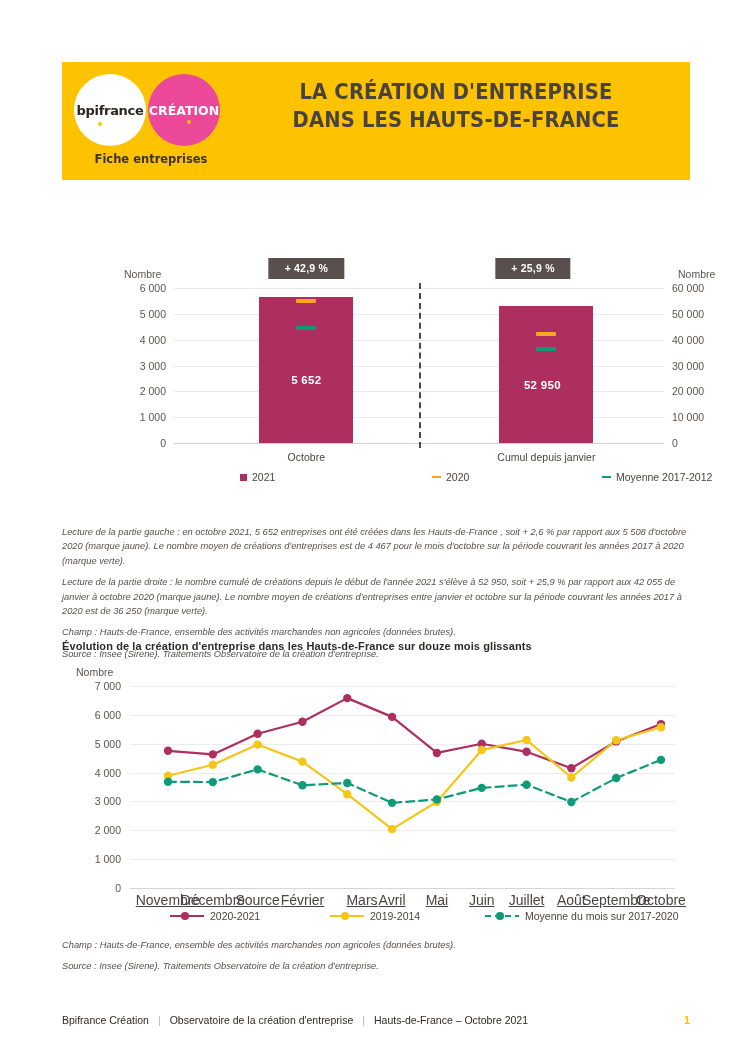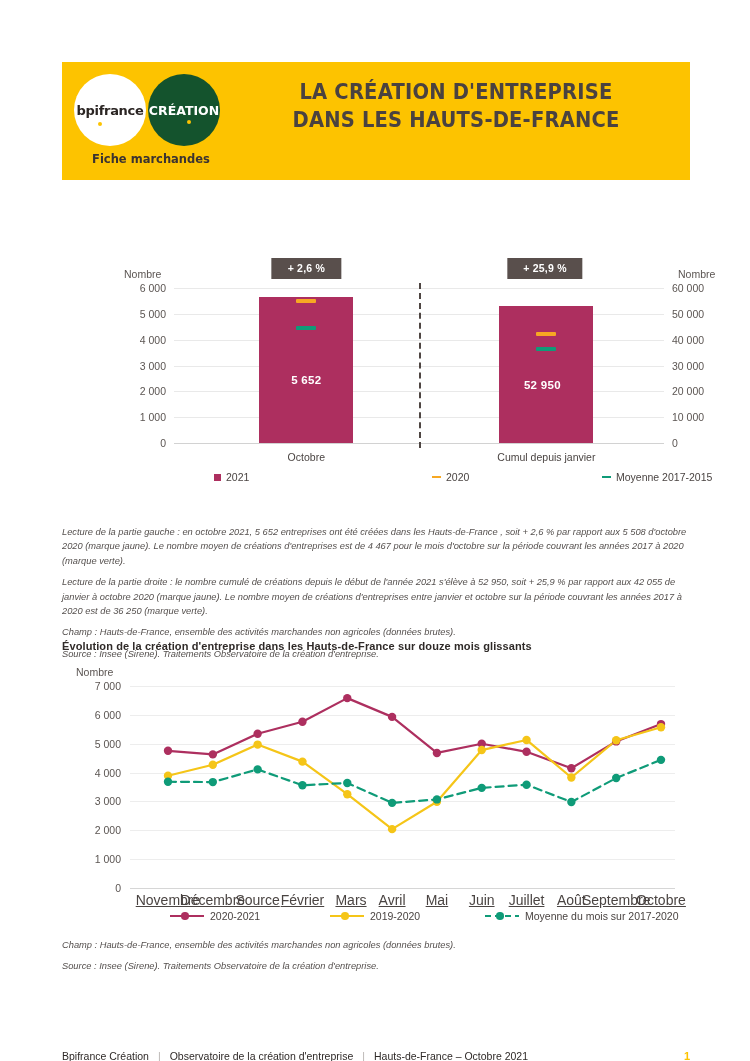--- a/index.html
+++ b/index.html
@@ -58,21 +58,21 @@
     letter-spacing: -0.3px;
     font-family: "DejaVu Sans", sans-serif;
   }
   .logo-circle-dark {
     position: absolute;
     left: 86px;
     top: 12px;
     width: 72px;
     height: 72px;
     border-radius: 50%;
-    background: #14532d;
+    background: #ec4899;
     display: flex;
     align-items: center;
     justify-content: center;
   }
   .logo-circle-dark .lbl {
     font-size: 12.5px;
     font-weight: bold;
     color: #ffffff;
     letter-spacing: 0px;
     font-family: "DejaVu Sans", sans-serif;
@@ -341,21 +341,20 @@
   
   .footer {
     position: absolute;
     left: 62px;
     top: 1014px;
     width: 628px;
     display: flex;
     align-items: center;
     font-size: 10.5px;
     color: #2f2a28;
-    margin-top: 36px;
   }
   .footer-sep {
     color: #b7b2b0;
     margin: 0 9px;
   }
   .footer-page {
     margin-left: auto;
     color: #fdc300;
     font-weight: bold;
     font-size: 11px;
@@ -369,21 +368,21 @@
   <div class="banner">
     <div class="banner-logos">
       <div class="logo-circle-white">
         <span class="lbl">bpifrance</span>
         <span class="logo-dot" style="left:24px;bottom:20px;"></span>
       </div>
       <div class="logo-circle-dark">
         <span class="lbl">CRÉATION</span>
         <span class="logo-dot" style="left:39px;bottom:22px;"></span>
       </div>
-      <div class="fiche-stat">Fiche marchandes</div>
+      <div class="fiche-stat">Fiche entreprises</div>
     </div>
     <div class="banner-titles">
       <div class="banner-title-1">LA CRÉATION D'ENTREPRISE</div>
       <div class="banner-title-2">DANS LES HAUTS-DE-FRANCE</div>
     </div>
   </div>
 
 
   <div class="chart1">
     <div class="c1-axis-name" id="c1-name-left">Nombre</div>
@@ -408,41 +407,41 @@
         <div class="c1-ylabel-left" style="top: 129.167px;">1 000</div>
         <div class="c1-ylabel-right" style="top: 129.167px;">10 000</div>
         <div class="c1-axisline" style="top: 155px;"></div>
         <div class="c1-ylabel-left" style="top: 155px;">0</div>
         <div class="c1-ylabel-right" style="top: 155px;">0</div>
         <div class="c1-divider" style="left: 245px; top: -5px; height: 165px;"></div>
         <div class="c1-bar" style="left: 85.3px; top: 8.99px; width: 94px; height: 146.01px;"></div>
         <div class="c1-bar-value" style="left: 85.3px; width: 94px; top: 86.3753px;">5 652</div>
         <div class="c1-marker orange" style="left: 122.3px; top: 10.71px;"></div>
         <div class="c1-marker green" style="left: 122.3px; top: 37.6025px;"></div>
-        <div class="c1-badge" style="left: 132.3px; top: -30px; transform: translateX(-50%);">+ 2,6 %</div>
+        <div class="c1-badge" style="left: 132.3px; top: -30px; transform: translateX(-50%);">+ 42,9 %</div>
         <div class="c1-cat" style="left: 132.3px; top: 163px; transform: translateX(-50%);">Octobre</div>
         <div class="c1-bar" style="left: 325.4px; top: 18.2125px; width: 94px; height: 136.787px;"></div>
         <div class="c1-bar-value" style="left: 325.4px; width: 86px; top: 90.7099px;">52 950</div>
         <div class="c1-marker orange" style="left: 362.4px; top: 44.3579px;"></div>
         <div class="c1-marker green" style="left: 362.4px; top: 59.3542px;"></div>
-        <div class="c1-badge" style="left: 371px; top: -30px; transform: translateX(-50%);">+ 25,9 %</div>
+        <div class="c1-badge" style="left: 359px; top: -30px; transform: translateX(-50%);">+ 25,9 %</div>
         <div class="c1-cat" style="left: 372.4px; top: 163px; transform: translateX(-50%);">Cumul depuis janvier</div>
       </div>
     <div class="c1-legend" id="c1-legend">
-        <div class="c1-leg-item" style="left: 40px;">
+        <div class="c1-leg-item" style="left: 66px;">
           <span class="leg-sq" style="background: rgb(173, 47, 95);"></span>
           <span>2021</span>
         </div>
         <div class="c1-leg-item" style="left: 258px;">
           <span class="leg-dash" style="background: rgb(247, 168, 35);"></span>
           <span>2020</span>
         </div>
         <div class="c1-leg-item" style="left: 428px;">
           <span class="leg-dash" style="background: rgb(15, 155, 120);"></span>
-          <span>Moyenne 2017-2015</span>
+          <span>Moyenne 2017-2012</span>
         </div>
       </div>
   </div>
 
   <div class="notes" id="notes1">
       <p>Lecture de la partie gauche : en octobre 2021, 5 652 entreprises ont été créées dans les Hauts-de-France , soit + 2,6 % par rapport aux 5 508 d'octobre 2020 (marque jaune). Le nombre moyen de créations d'entreprises est de 4 467 pour le mois d'octobre sur la période couvrant les années 2017 à 2020 (marque verte).</p>
       <p>Lecture de la partie droite : le nombre cumulé de créations depuis le début de l'année 2021 s'élève à 52 950, soit + 25,9 % par rapport aux 42 055 de janvier à octobre 2020 (marque jaune). Le nombre moyen de créations d'entreprises entre janvier et octobre sur la période couvrant les années 2017 à 2020 est de 36 250 (marque verte).</p>
       <p>Champ : Hauts-de-France, ensemble des activités marchandes non agricoles (données brutes).</p>
       <p>Source : Insee (Sirene). Traitements Observatoire de la création d'entreprise.</p>
     </div>
@@ -465,21 +464,21 @@
         <div class="c2-gridline" style="top: 144.286px;"></div>
         <div class="c2-ylabel" style="top: 144.286px;">2 000</div>
         <div class="c2-gridline" style="top: 173.143px;"></div>
         <div class="c2-ylabel" style="top: 173.143px;">1 000</div>
         <div class="c2-axisline" style="top: 202px;"></div>
         <div class="c2-ylabel" style="top: 202px;">0</div>
         <div class="c2-xlabel" style="left: 38px;">Novembre</div>
         <div class="c2-xlabel" style="left: 82.8182px;">Décembre</div>
         <div class="c2-xlabel" style="left: 127.636px;">Source</div>
         <div class="c2-xlabel" style="left: 172.455px;">Février</div>
-        <div class="c2-xlabel" style="left: 221px; text-align: center;">Mars</div>
+        <div class="c2-xlabel" style="left: 232px; text-align: center;">Mars</div>
         <div class="c2-xlabel" style="left: 262.091px;">Avril</div>
         <div class="c2-xlabel" style="left: 306.909px;">Mai</div>
         <div class="c2-xlabel" style="left: 351.727px;">Juin</div>
         <div class="c2-xlabel" style="left: 396.545px;">Juillet</div>
         <div class="c2-xlabel" style="left: 441.364px;">Août</div>
         <div class="c2-xlabel" style="left: 486.182px;">Septembre</div>
         <div class="c2-xlabel" style="left: 531px;">Octobre</div>
         <svg width="545" height="204" style="position: absolute; left: 0px; top: 0px;">
           <polyline points="38,64.81314285714285 82.81818181818181,68.39142857142855 127.63636363636364,47.75857142857143 172.45454545454547,35.782857142857154 217.27272727272728,12.120000000000005 262.0909090909091,30.877142857142843 306.90909090909093,66.94857142857143 351.72727272727275,57.71428571428572 396.54545454545456,65.7942857142857 441.3636363636364,82.24285714285715 486.1818181818182,55.40571428571428 531,38.091428571428594" fill="none" stroke="#ad2f5f" stroke-width="2.2" stroke-linejoin="round" stroke-linecap="round"></polyline>
           <polyline points="38,89.80342857142858 82.81818181818181,78.78 127.63636363636364,58.58000000000001 172.45454545454547,75.6057142857143 217.27272727272728,108.21428571428571 262.0909090909091,143.13142857142856 306.90909090909093,115.71714285714286 351.72727272727275,64.06285714285715 396.54545454545456,53.96285714285713 441.3636363636364,91.47714285714285 486.1818181818182,54.25142857142856 531,41.265714285714296" fill="none" stroke="#f5c518" stroke-width="2.2" stroke-linejoin="round" stroke-linecap="round"></polyline>
@@ -528,21 +527,21 @@
             <span class="leg-line" style="background: rgb(173, 47, 95);"></span>
             <span class="leg-dot" style="background: rgb(173, 47, 95);"></span>
           </span>
           <span>2020-2021</span>
         </div>
         <div class="c2-leg-item" style="left: 200px;">
           <span class="leg-line-wrap">
             <span class="leg-line" style="background: rgb(245, 197, 24);"></span>
             <span class="leg-dot" style="background: rgb(245, 197, 24);"></span>
           </span>
-          <span>2019-2020</span>
+          <span>2019-2014</span>
         </div>
         <div class="c2-leg-item" style="left: 355px;">
           <span class="leg-line-wrap">
             <span class="leg-line" style="background: repeating-linear-gradient(to right, rgb(15, 155, 120) 0px, rgb(15, 155, 120) 6px, transparent 6px, transparent 10px);"></span>
             <span class="leg-dot" style="background: rgb(15, 155, 120);"></span>
           </span>
           <span>Moyenne du mois sur 2017-2020</span>
         </div>
       </div>
   </div>

